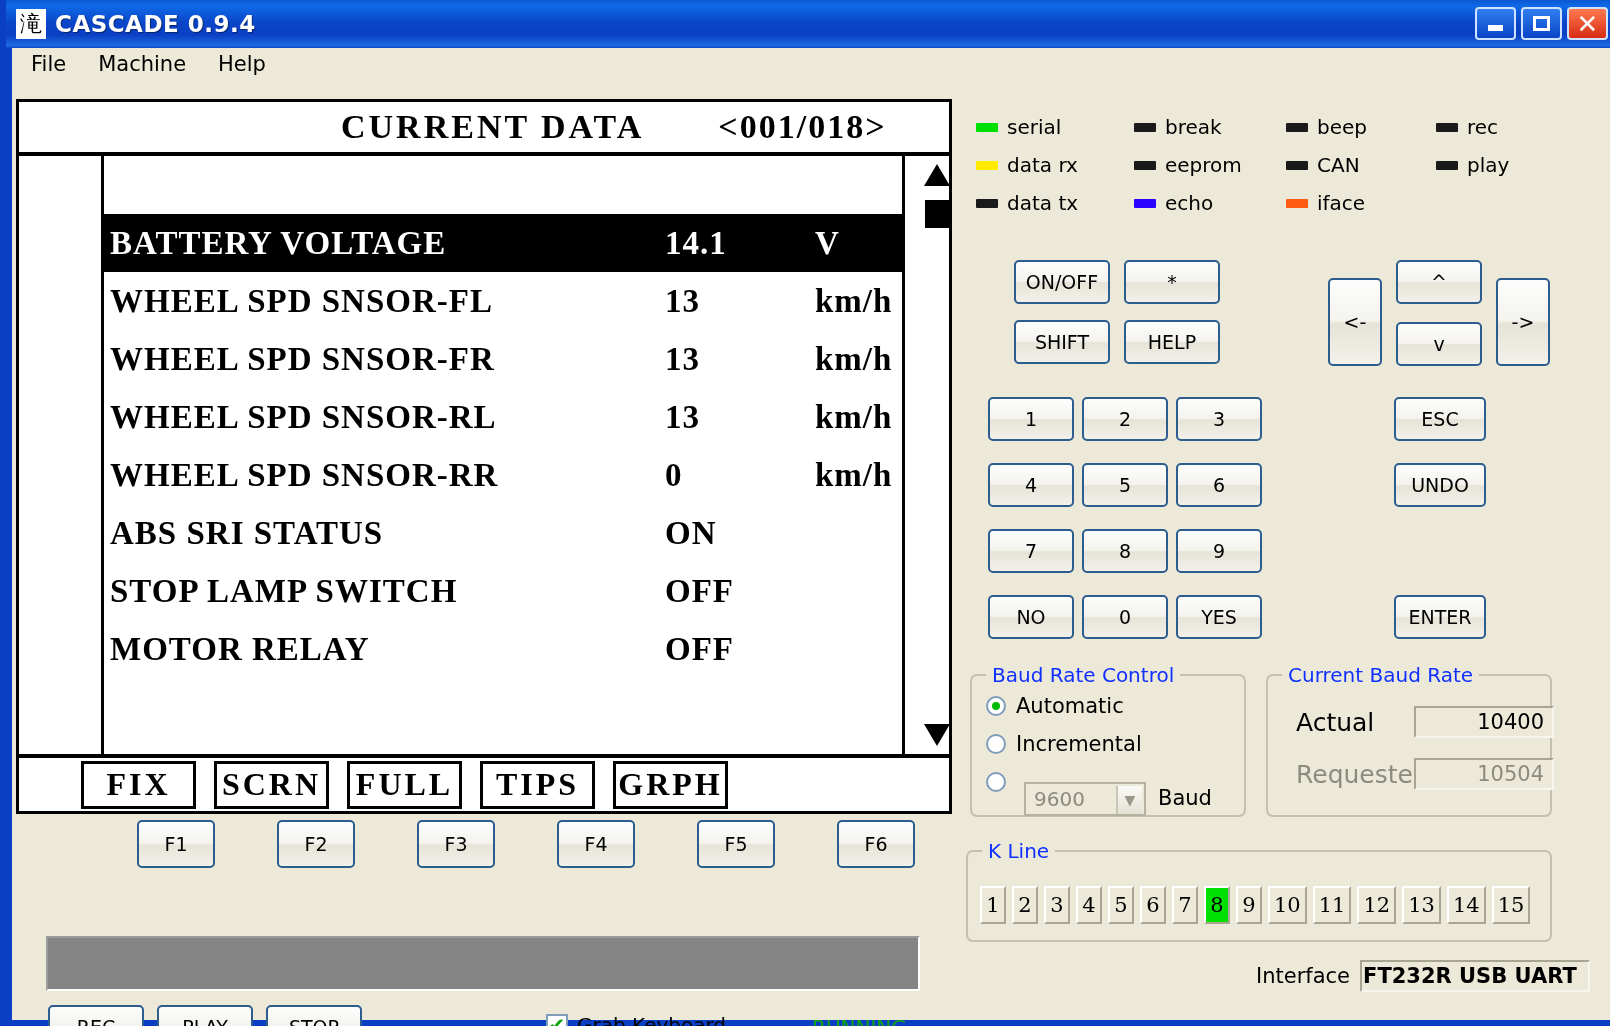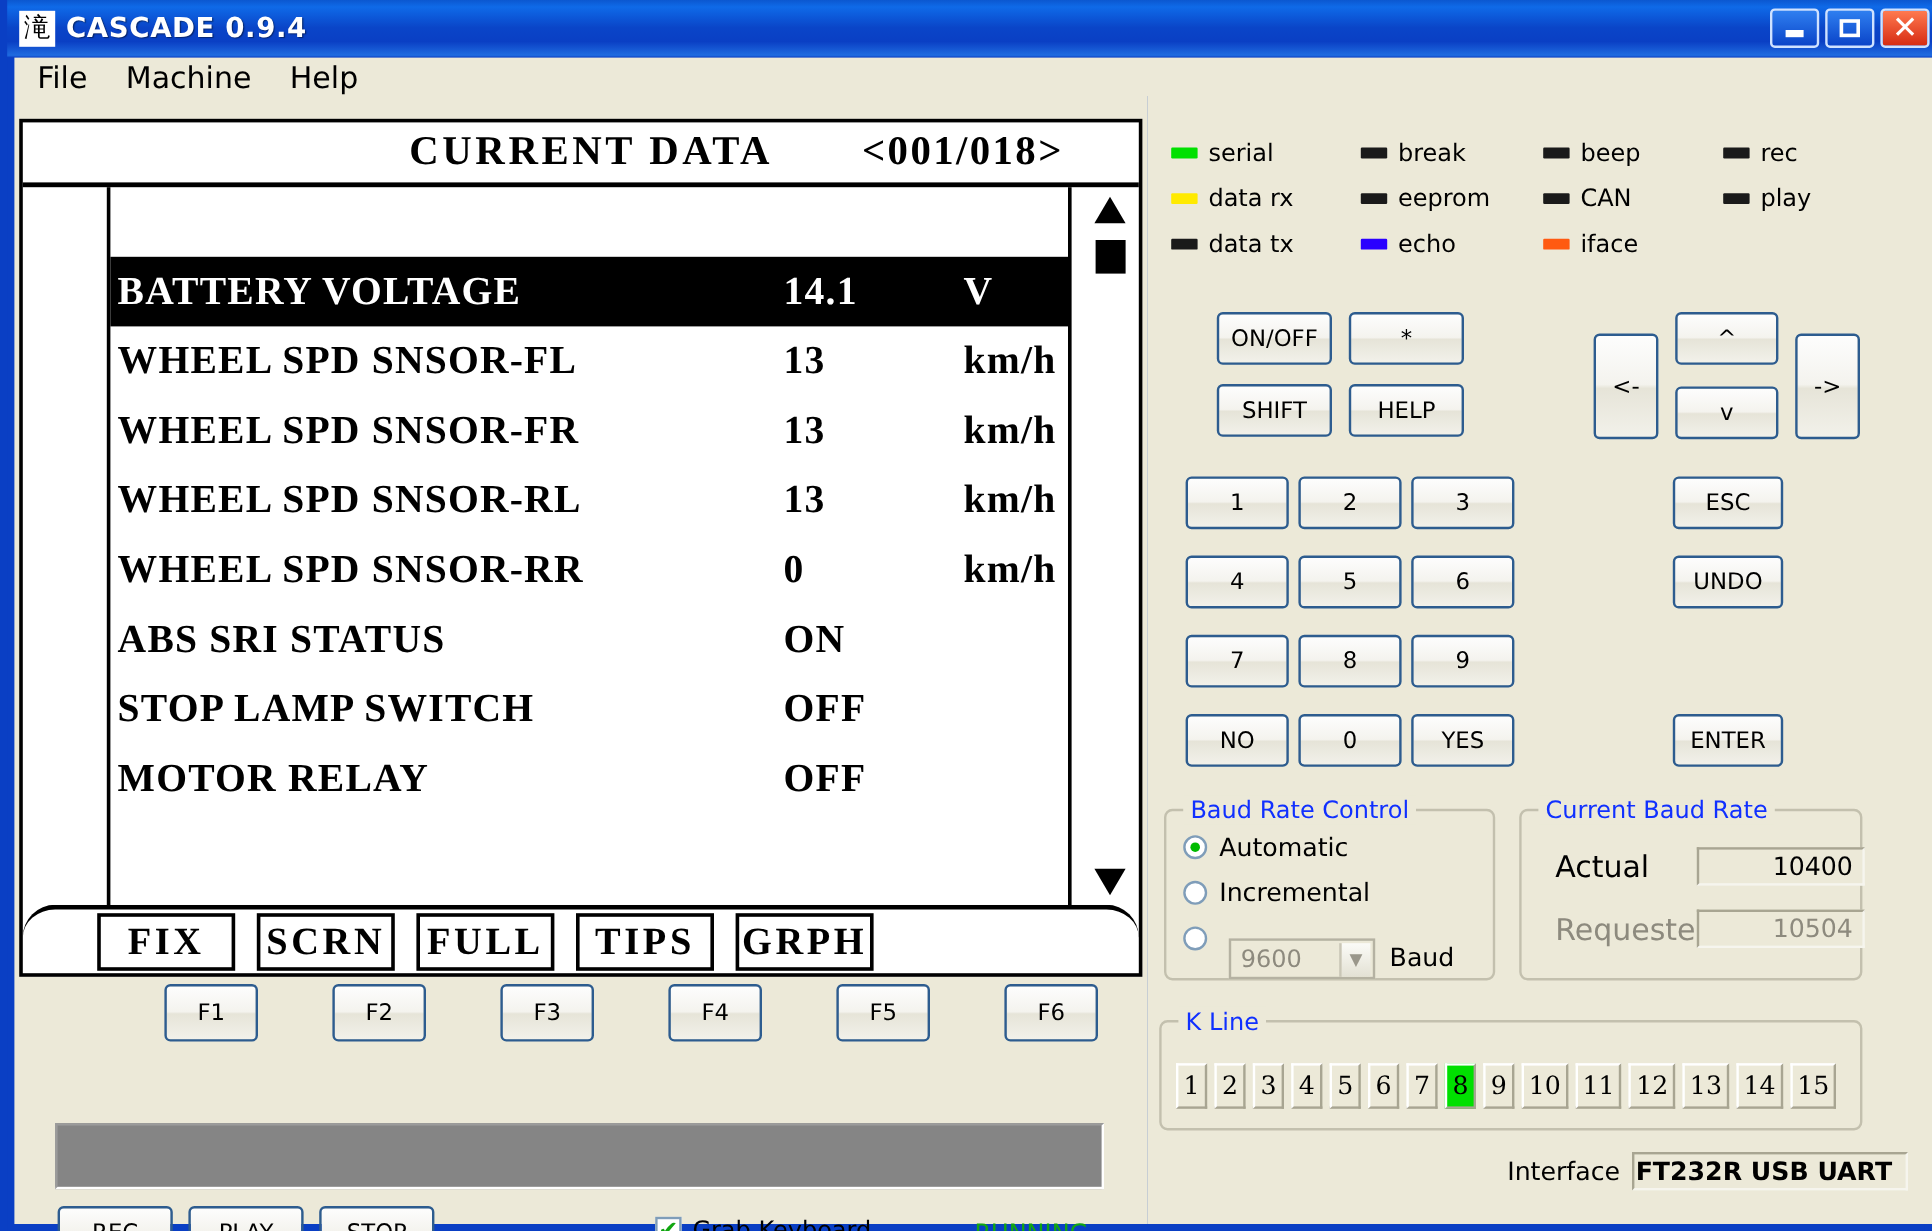--- a/index.html
+++ b/index.html
@@ -27,56 +27,56 @@
   .wmin,.wmax{background:linear-gradient(180deg,#2f7ff0,#0a44c8);}
   .wcls{background:linear-gradient(180deg,#ff7a50,#d62b12);}
   .gl-min{width:15px;height:6px;background:#fff;margin-top:8px;}
   .gl-max{width:17px;height:15px;border:3px solid #fff;box-sizing:border-box;}
   .gl-x{color:#fff;font-size:26px;font-weight:bold;line-height:20px;
         font-family:"DejaVu Sans",sans-serif;}
 
   
   #menubar{position:absolute;left:6px;top:48px;width:1598px;height:32px;
      background:#ece9d8;display:flex;align-items:center;}
-  .menu{font-size:25px;color:#000;padding:3px 13px;margin-left:6px;}
+  .menu{font-size:21px;color:#000;padding:3px 13px;margin-left:6px;}
 
   
   #left{position:absolute;left:6px;top:80px;width:944px;height:940px;background:#ece9d8;}
   #right{position:absolute;left:950px;top:80px;width:654px;height:940px;background:#ece9d8;}
 
   
   #lcd{position:absolute;left:4px;top:19px;width:936px;height:715px;
        background:#fff;border:3px solid #000;box-sizing:border-box;}
   .mono{font-family:Liberation Serif, serif;
         font-weight:bold;color:#000;}
   #lcdhead{position:absolute;left:0;top:0;width:100%;height:54px;
       border-bottom:4px solid #000;box-sizing:border-box;
       display:flex;align-items:center;}
   #lcdtitle{font-size:34px;letter-spacing:3px;margin-left:322px;}
   #lcdpage{font-size:34px;letter-spacing:2px;margin-left:74px;}
 
-  #lcdbody{position:absolute;left:4px;top:54px;width:100%;height:600px;}
+  #lcdbody{position:absolute;left:16px;top:54px;width:100%;height:600px;}
   #rowcol{position:absolute;left:66px;top:0;right:60px;bottom:0;
       border-left:3px solid #000;border-right:3px solid #000;}
   .lrow{height:58px;display:flex;align-items:center;padding-left:6px;box-sizing:border-box;}
   .lrow.sel{background:#000;color:#fff;}
   .lname{font-size:33px;letter-spacing:1px;width:555px;}
   .lval{font-size:33px;letter-spacing:1px;width:150px;text-align:left;}
   .lunit{font-size:33px;letter-spacing:1px;}
   #spacerow{height:58px;}
 
   #sbar{position:absolute;right:6px;top:8px;width:44px;height:586px;}
   .tri-up{width:0;height:0;border-left:13px solid transparent;
      border-right:13px solid transparent;border-bottom:22px solid #000;margin:0 auto;}
   .tri-dn{width:0;height:0;border-left:13px solid transparent;
      border-right:13px solid transparent;border-top:22px solid #000;margin:0 auto;}
   .thumb{width:25px;height:28px;background:#000;margin:14px auto 0;}
 
   #softrow{position:absolute;left:0;bottom:0;width:100%;height:57px;
-      border-top:4px solid #000;box-sizing:border-box;display:flex;align-items:center;border-radius:27px;}
+      border-top:4px solid #000;box-sizing:border-box;display:flex;align-items:center;}
   .soft{border:3px solid #000;width:115px;height:48px;margin-left:18px;
      display:flex;align-items:center;justify-content:center;
      font-size:32px;letter-spacing:3px;box-sizing:border-box;}
   .soft:first-child{margin-left:62px;}
 
   
   #fkeys{position:absolute;left:0;top:740px;width:944px;height:56px;}
   .btn{background:linear-gradient(180deg,#fdfdfd 0%,#f4f3ee 48%,#e6e4d8 52%,#f2f1ea 100%);
      border:2px solid #2d5c8f;border-radius:5px;box-sizing:border-box;
      display:flex;align-items:center;justify-content:center;

